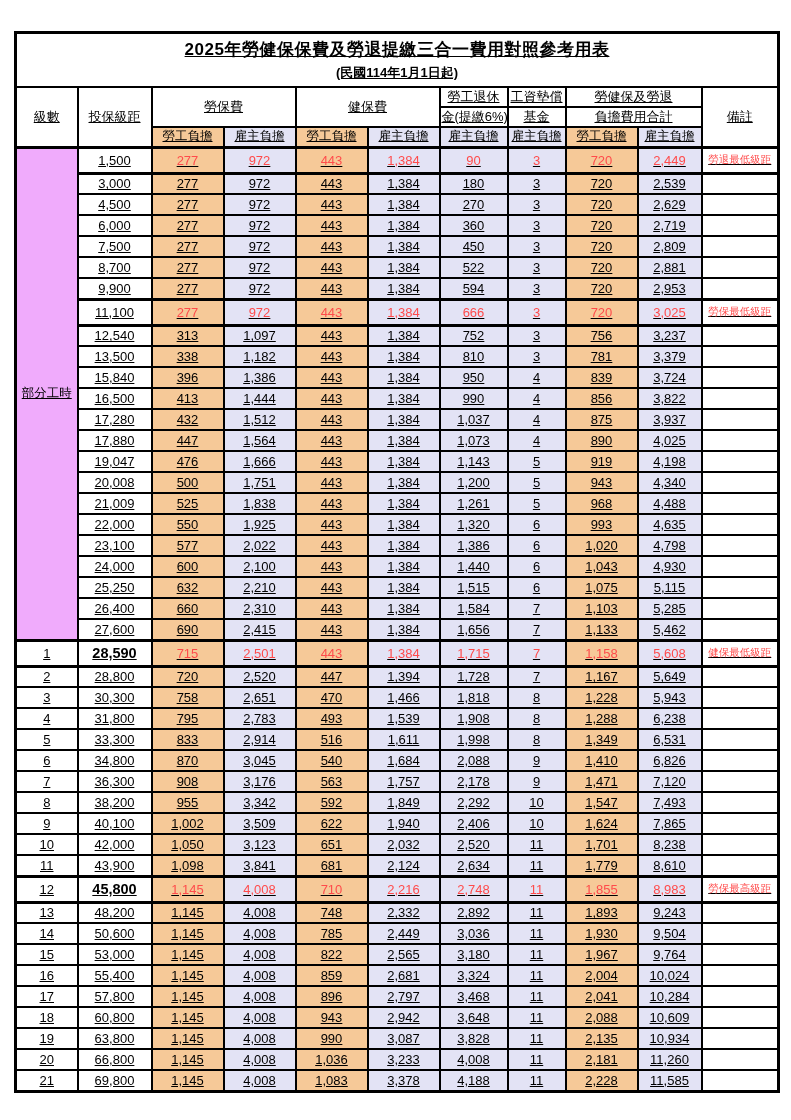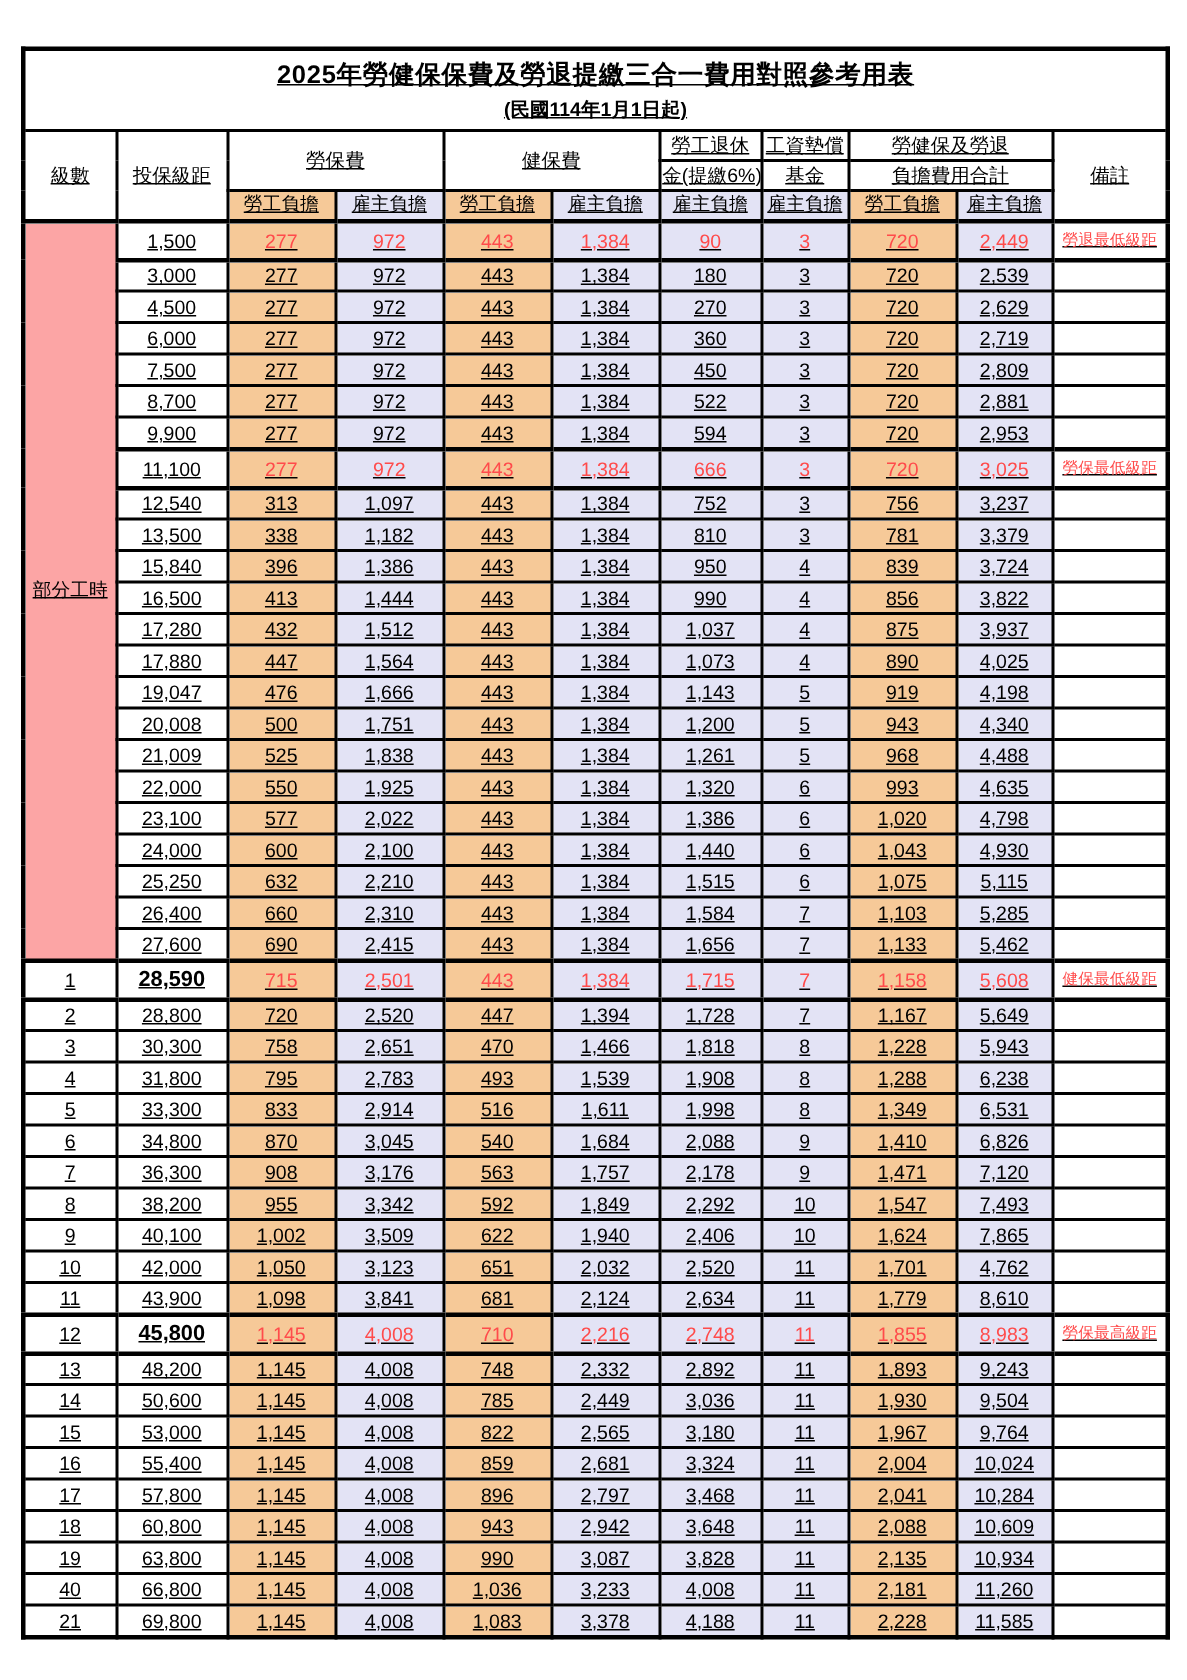--- a/index.html
+++ b/index.html
@@ -78,21 +78,21 @@
     border-top-width: 3px;
     border-bottom-width: 3px;
   }
   tbody tr.hl td.num { color: var(--red); }
   tbody td.bold-bracket {
     font-weight: bold;
     font-size: 14.5px;
   }
   tbody td.part-time {
     font-size: 12.5px;
-    background: #fca5a5;
+    background: #f0abfc;
     padding: 0;
   }
 </style>
 </head>
 <body>
 
 <div class="page">
   <table class="ref-table">
     <colgroup>
       <col style="width:62px">
@@ -538,21 +538,21 @@
         <tr>
           <td class="c-level">10</td>
           <td class="c-bracket">42,000</td>
           <td class="c-orange num">1,050</td>
           <td class="c-lav num">3,123</td>
           <td class="c-orange num">651</td>
           <td class="c-lav num">2,032</td>
           <td class="c-lav num">2,520</td>
           <td class="c-lav num">11</td>
           <td class="c-orange num">1,701</td>
-          <td class="c-lav num">4,762</td>
+          <td class="c-lav num">8,238</td>
           <td class="c-remark"></td>
         </tr>
         <tr>
           <td class="c-level">11</td>
           <td class="c-bracket">43,900</td>
           <td class="c-orange num">1,098</td>
           <td class="c-lav num">3,841</td>
           <td class="c-orange num">681</td>
           <td class="c-lav num">2,124</td>
           <td class="c-lav num">2,634</td>
@@ -659,21 +659,21 @@
           <td class="c-lav num">4,008</td>
           <td class="c-orange num">990</td>
           <td class="c-lav num">3,087</td>
           <td class="c-lav num">3,828</td>
           <td class="c-lav num">11</td>
           <td class="c-orange num">2,135</td>
           <td class="c-lav num">10,934</td>
           <td class="c-remark"></td>
         </tr>
         <tr>
-          <td class="c-level">40</td>
+          <td class="c-level">20</td>
           <td class="c-bracket">66,800</td>
           <td class="c-orange num">1,145</td>
           <td class="c-lav num">4,008</td>
           <td class="c-orange num">1,036</td>
           <td class="c-lav num">3,233</td>
           <td class="c-lav num">4,008</td>
           <td class="c-lav num">11</td>
           <td class="c-orange num">2,181</td>
           <td class="c-lav num">11,260</td>
           <td class="c-remark"></td>

